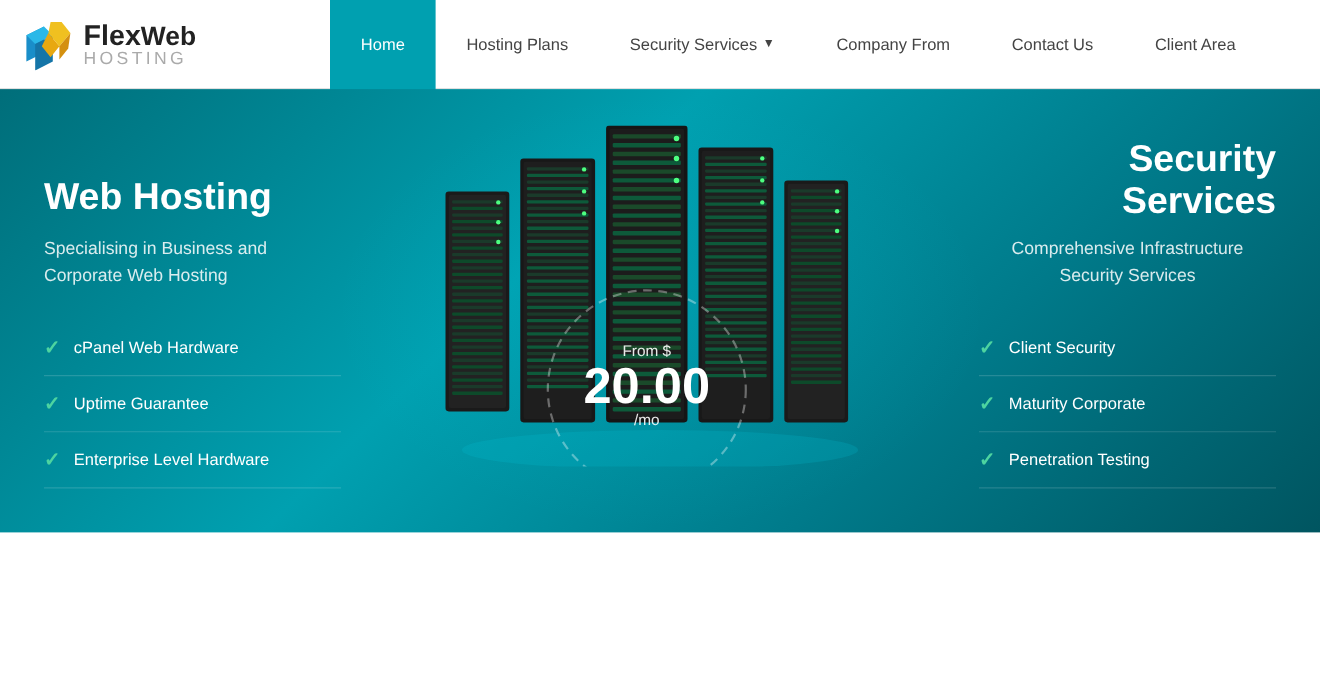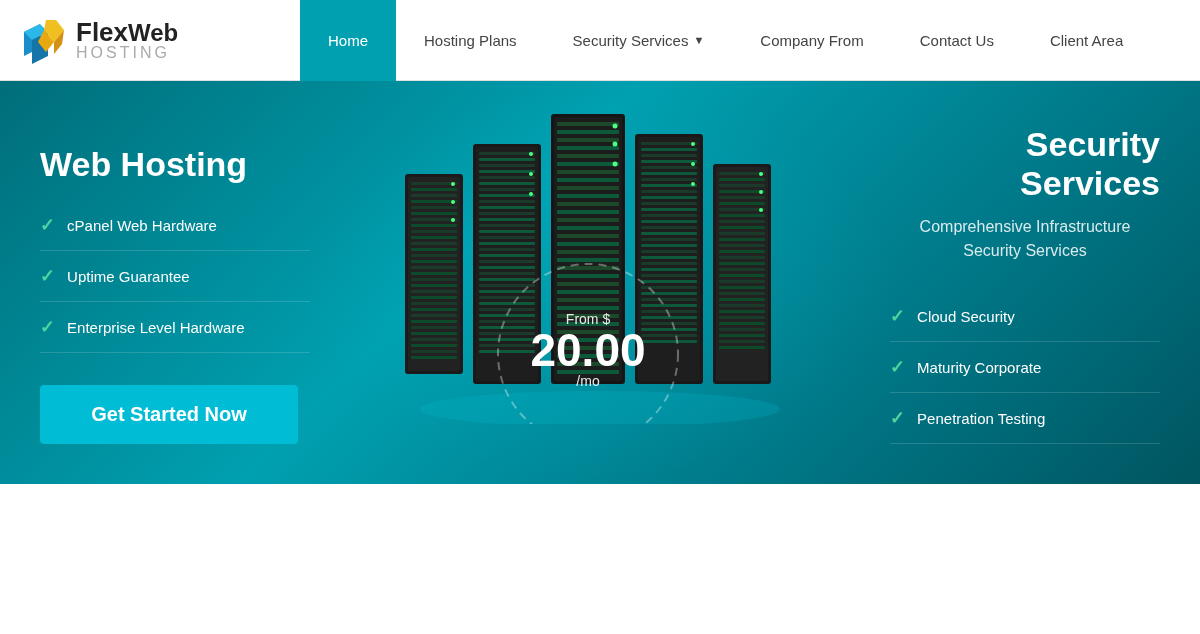--- a/index.html
+++ b/index.html
@@ -219,35 +219,35 @@
     <li>
       <a href="#">Client Area</a>
     </li>
   </ul>
 </nav>
 
 <section class="hero">
 
   <div class="hero-left">
     <h1 class="hero-title">Web Hosting</h1>
+    <p class="hero-subtitle">Specialising in Business and Corporate Web Hosting</p>
     <ul class="feature-list">
       <li>
         <span class="check-icon">✓</span>
         <span>cPanel Web Hardware</span>
       </li>
       <li>
         <span class="check-icon">✓</span>
         <span>Uptime Guarantee</span>
       </li>
       <li>
         <span class="check-icon">✓</span>
         <span>Enterprise Level Hardware</span>
       </li>
     </ul>
-    <button class="cta-btn">Get Started Now</button>
   </div>
 
   <div class="hero-center">
 
     <svg width="430" height="310" viewBox="0 0 430 310" style="position:absolute;bottom:60px;left:50%;transform:translateX(-50%);">
 
       <ellipse cx="215" cy="295" rx="180" ry="18" fill="rgba(0,200,220,0.18)"></ellipse>
 
       <g transform="translate(20,60)">
         <rect x="0" y="0" width="58" height="200" rx="3" fill="#1a1a1a"></rect>
@@ -458,21 +458,21 @@
       <text x="203" y="272" text-anchor="middle" font-family="Arial" font-size="14" fill="rgba(255,255,255,0.9)">/mo</text>
     </svg>
   </div>
 
   <div class="hero-right">
     <h2 class="security-title">Security Services</h2>
     <p class="security-subtitle">Comprehensive Infrastructure Security Services</p>
     <ul class="security-list">
       <li>
         <span class="check-icon">✓</span>
-        <span>Cloud Security</span>
+        <span>Client Security</span>
       </li>
       <li>
         <span class="check-icon">✓</span>
         <span>Maturity Corporate</span>
       </li>
       <li>
         <span class="check-icon">✓</span>
         <span>Penetration Testing</span>
       </li>
     </ul>

